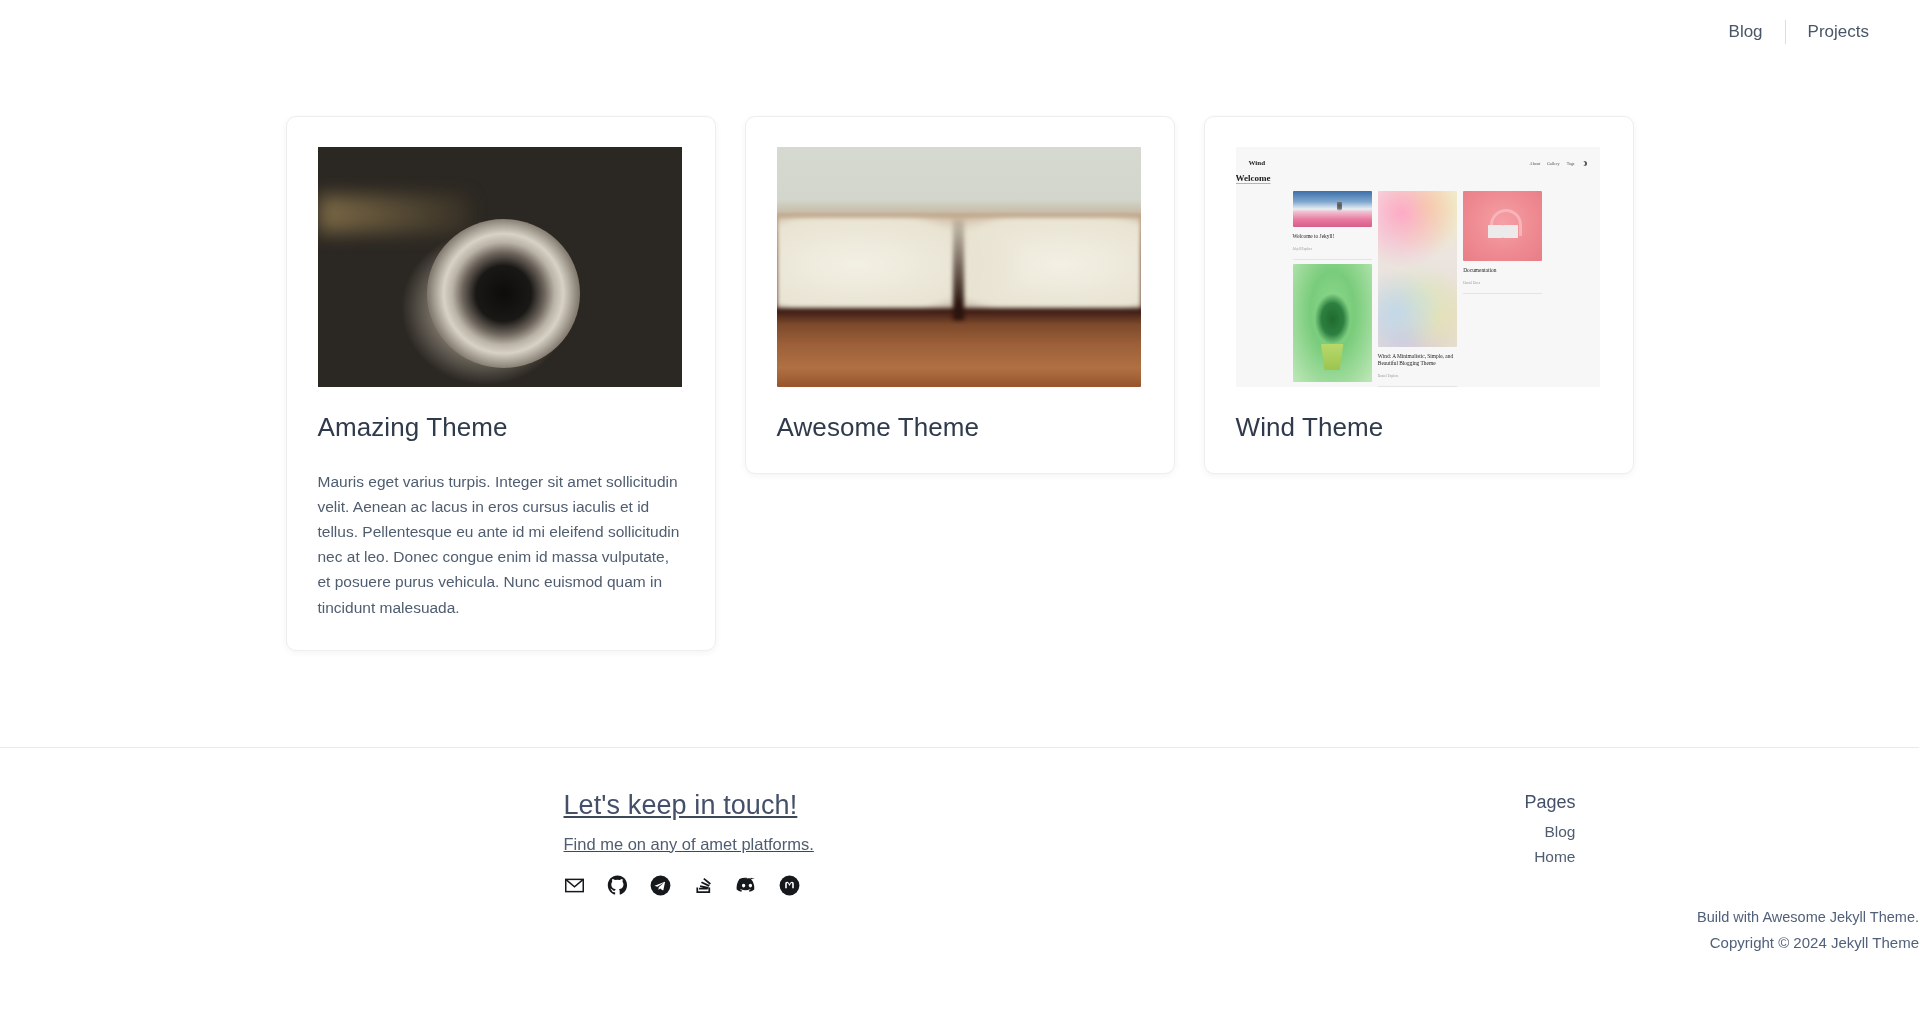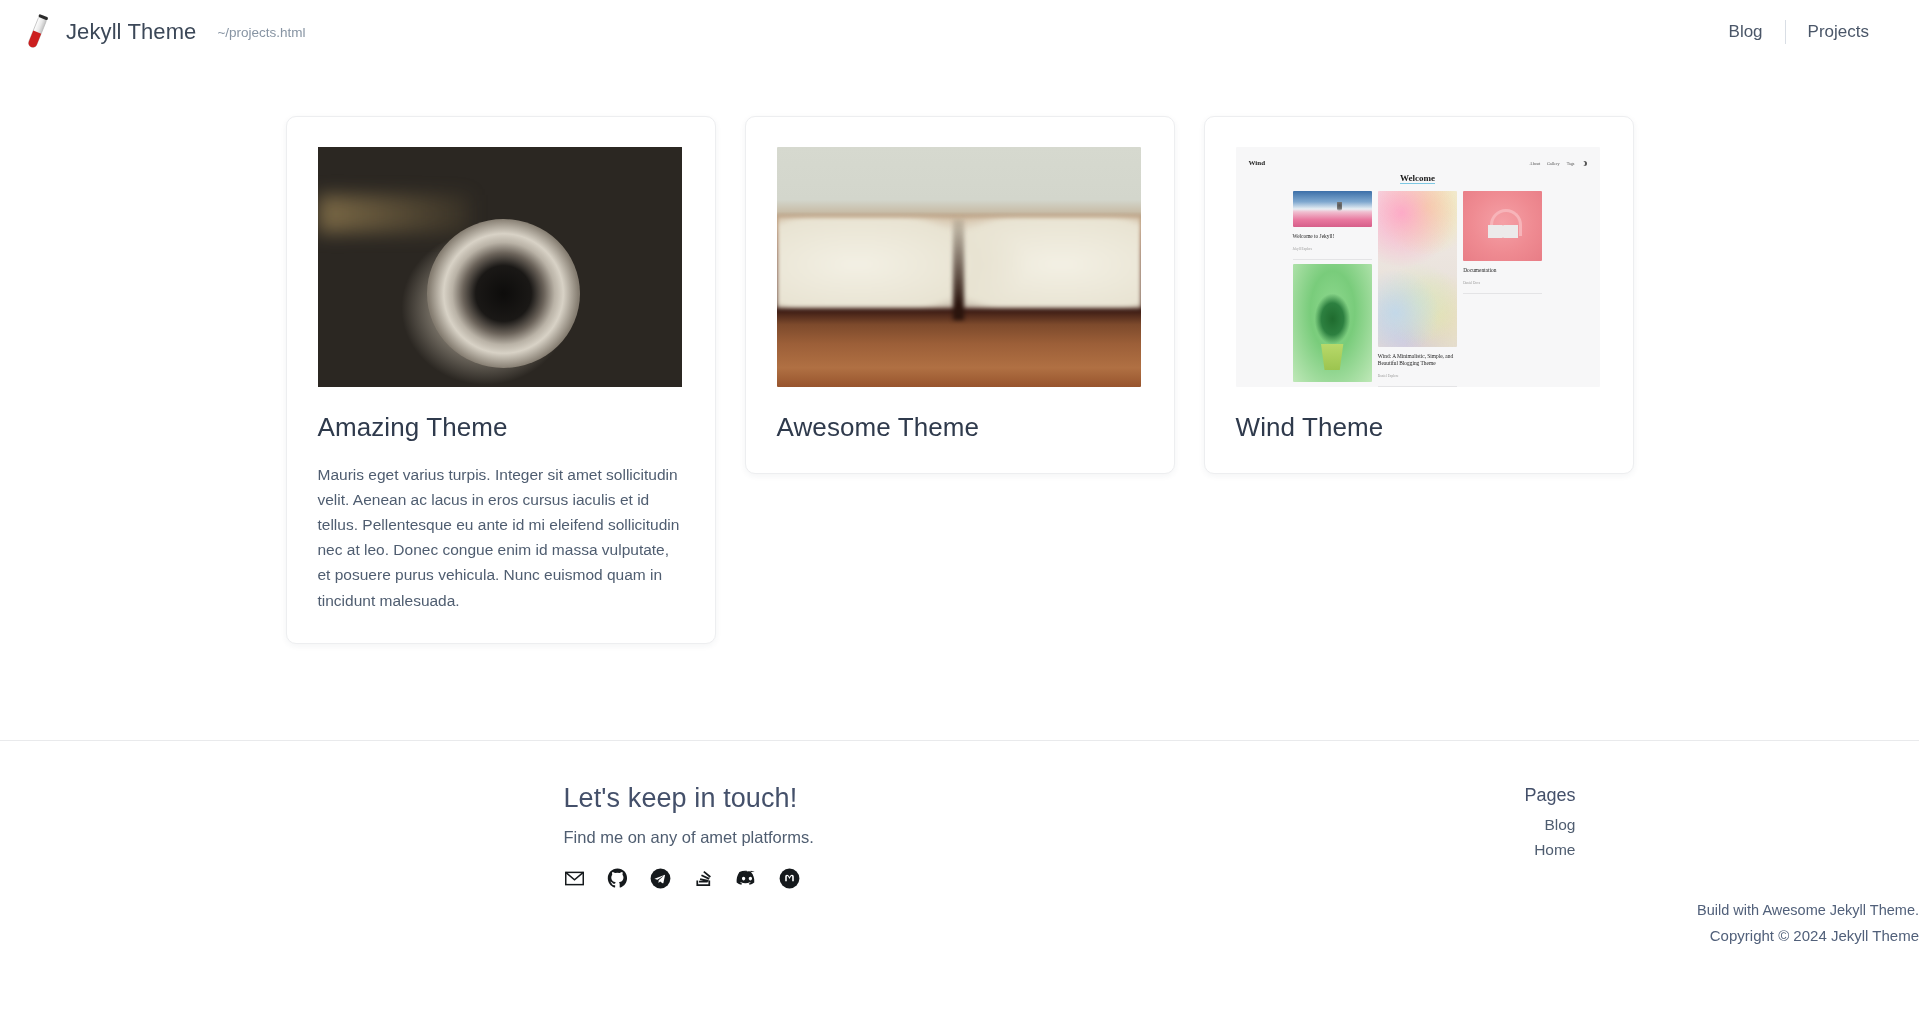--- a/index.html
+++ b/index.html
@@ -95,21 +95,21 @@
     font-size: 26px;
     font-weight: 400;
     color: #2f3a4c;
     margin: 25px 0 0 0;
     letter-spacing: 0.1px;
   }
   .card-text {
     font-size: 15.5px;
     line-height: 1.62;
     color: #4f5d70;
-    margin-top: 19px;
+    margin-top: 26px;
   }
 
   
   .photo-camera {
     width: 100%; height: 100%;
     background:
       radial-gradient(ellipse 120px 110px at 46% 67%, #c9c3b4 0%, #8d867a 36%, #2b2722 70%),
       radial-gradient(ellipse 180px 90px at 70% 18%, #cfc9bd 0%, #8b857b 45%, #1d1b18 85%),
       linear-gradient(160deg, #1a1713 0%, #2a2620 28%, #6e6352 45%, #221f1a 62%, #15120f 100%);
       position: relative;
@@ -164,21 +164,21 @@
     display: flex; align-items: center; padding: 0 13px;
   }
   .wind-brand { font-size: 7px; font-weight: bold; color: #222; }
   .wind-nav-links {
     margin-left: auto; display: flex; align-items: center; gap: 7px;
   }
   .wind-nav-links span { font-size: 4.2px; color: #555; }
   .wind-moon { width: 5px; height: 5px; border-radius: 50%;
     box-shadow: inset -2px 0 0 0 #555; }
   .wind-welcome {
-    position: absolute; top: 26px; width: 100%; text-align: center;
+    position: absolute; top: 26px; width: 100%; text-align: left;
     font-size: 9px; font-weight: bold; color: #1a1a1a;
     text-decoration: underline; text-decoration-color: #7ec8e3;
     text-underline-offset: 2px;
   }
   .wind-grid {
     position: absolute; top: 44px; left: 57px; right: 57px; bottom: 0;
     display: flex; gap: 6px;
   }
   .wind-col { flex: 1; display: flex; flex-direction: column; gap: 4px; }
   .wind-thumb { width: 100%; border-radius: 1px; }
@@ -246,21 +246,21 @@
     display: flex;
     padding: 42px 36px 0 36px;
     justify-content: center;
     gap: 0;
   }
   .footer-inner {
     width: 1320px;
     display: flex;
     align-items: flex-start;
   }
-  .footer-left { flex: 1 1 auto; padding-left: 264px; }
+  .footer-left { flex: 1 1 auto; padding-left: 264px; text-decoration: underline; }
   .footer-heading {
     font-size: 27px;
     font-weight: 400;
     color: #44506a;
     letter-spacing: 0.1px;
   }
   .footer-sub {
     font-size: 16.5px;
     color: #4f5d70;
     margin-top: 14px;
@@ -301,38 +301,20 @@
     font-size: 14.5px;
     color: #51607a;
     line-height: 1.4;
   }
   .footer-bottom .copy { font-size: 15px; margin-top: 5px; }
 </style>
 </head>
 <body>
 
 <header class="site-header">
-  <a class="brand" href="#">
-    <svg class="logo-icon" viewBox="0 0 30 38">
-      <defs>
-        <linearGradient id="tubeg" x1="0" y1="0" x2="1" y2="0">
-          <stop offset="0%" stop-color="#ffffff"></stop>
-          <stop offset="55%" stop-color="#e9e9e9"></stop>
-          <stop offset="100%" stop-color="#c2c2c2"></stop>
-        </linearGradient>
-      </defs>
-      <g transform="rotate(22 15 19)">
-        <rect x="11" y="2" width="8.5" height="33" rx="4.2" fill="url(#tubeg)" stroke="#b9b9b9" stroke-width="0.7"></rect>
-        <path d="M11 19 H19.5 V30.8 a4.25 4.25 0 0 1 -8.5 0 Z" fill="#cc1f1f"></path>
-        <rect x="10.4" y="1.4" width="9.7" height="3" rx="1.3" fill="#2b2b2b"></rect>
-      </g>
-    </svg>
-    <span class="brand-title">Jekyll Theme</span>
-    <span class="brand-path">~/projects.html</span>
-  </a>
 
   <nav class="nav-right">
     <a class="nav-link" href="#">Blog</a>
     <span class="nav-sep"></span>
     <a class="nav-link" href="#">Projects</a>
   </nav>
 </header>
 
 <main class="main">
   <div class="cards-row">

